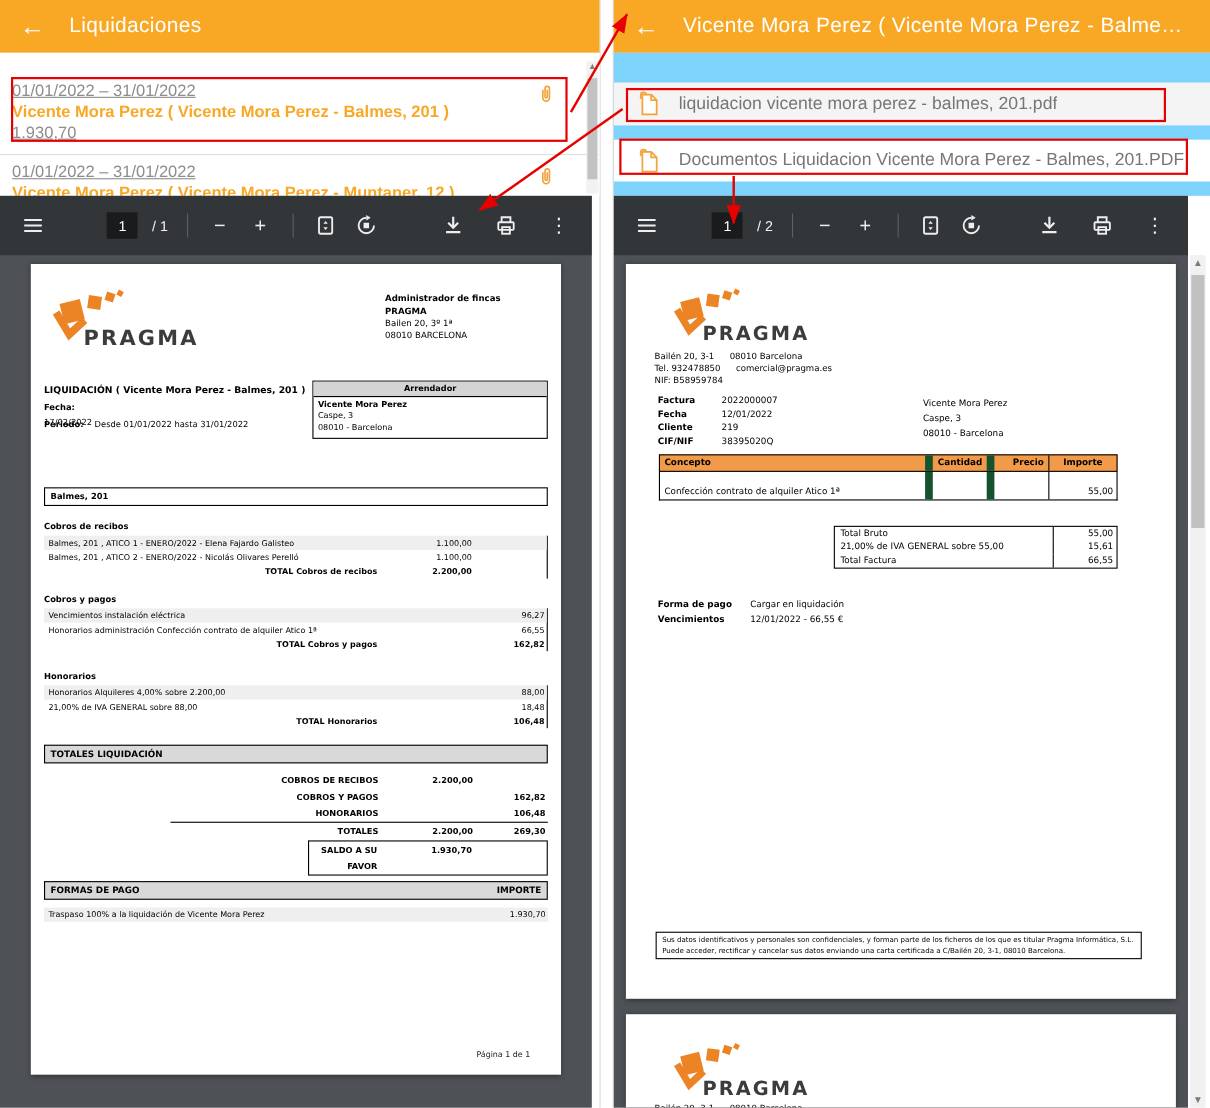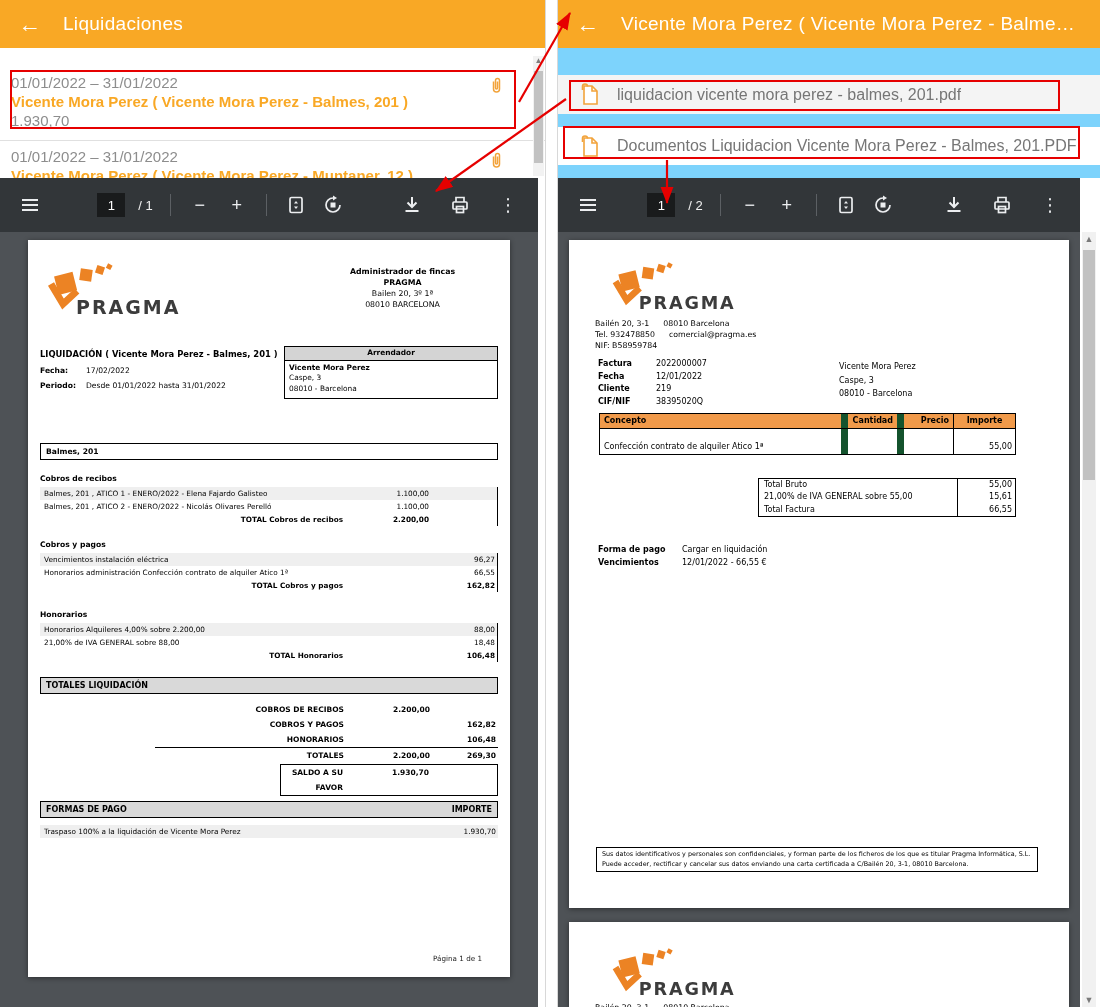--- a/index.html
+++ b/index.html
@@ -13,21 +13,21 @@
   .app-header{height:48px;background:#f9a825;display:flex;align-items:center;color:#fff;padding:0 18px;gap:22px;}
   .back{font-size:23px;line-height:1;cursor:pointer;}
   .app-title{font-size:19px;font-weight:500;letter-spacing:.3px;white-space:nowrap;overflow:hidden;text-overflow:ellipsis;flex:1;}
 
   
   .list{position:relative;height:130px;overflow:hidden;background:#fff;}
   .l-item{padding:0 40px 0 11px;position:relative;}
   .l-item.first{padding-top:25px;}
   .l-item.second{padding-top:6px;}
   .l-line{font-size:15px;line-height:19px;}
-  .l-period,.l-amount{color:#8d8d8d;}
+  .l-period,.l-amount{color:#8d8d8d;text-decoration:underline;}
   .l-name{color:#f9a825;font-weight:bold;}
   .divider{height:1px;background:#e0e0e0;margin-top:10px;}
   .clip-icon{position:absolute;right:42px;top:28px;}
   .l-item.second .clip-icon{top:10px;}
   .v-scroll{position:absolute;right:1px;top:8px;bottom:2px;width:11px;background:#f2f2f2;font-size:8px;color:#808080;text-align:center;}
   .v-thumb{position:absolute;left:1px;right:1px;top:15px;height:92px;background:#c2c2c2;}
 
   
   .files{position:relative;height:130px;background:#7dd3fc;overflow:hidden;}
   .frow{position:absolute;left:0;right:0;display:flex;align-items:center;padding-left:20px;gap:17px;}
@@ -51,21 +51,21 @@
   
   .page{position:absolute;background:#fff;box-shadow:0 1px 5px rgba(0,0,0,.45);font-family:"DejaVu Sans",sans-serif;color:#000;}
   #page-l{left:28px;top:62px;width:482px;height:737px;}
   #page-r1{left:11px;top:62px;width:500px;height:668px;}
   #page-r2{left:11px;top:744px;width:500px;height:85px;overflow:hidden;}
   .abs{position:absolute;left:12px;right:12px;}
   .b{font-weight:bold;}
 
   
   .doc{font-size:7.3px;line-height:13px;}
-  .sender{position:absolute;left:322px;top:26px;font-size:7.8px;line-height:11px;text-align:center;}
+  .sender{position:absolute;left:322px;top:26px;font-size:7.8px;line-height:11px;}
   .doc-title{position:absolute;left:12px;top:108px;font-size:8.4px;font-weight:bold;}
   .kvrow{position:absolute;left:12px;display:flex;font-size:7.6px;}
   .kvrow .k{font-weight:bold;width:46px;}
   .arr-box{position:absolute;left:256px;top:106px;width:214px;border:1px solid #000;font-size:7.4px;line-height:10.5px;}
   .arr-head{background:#d4d4d4;border-bottom:1px solid #000;text-align:center;font-weight:bold;padding:1px 0;}
   .arr-body{padding:2px 4px 4px;}
   .bar{background:#d9d9d9;border:1px solid #000;font-weight:bold;font-size:8px;line-height:13px;padding:1px 5px;display:flex;}
   .c-lab{flex:1;}
   .c-cob{width:72px;text-align:right;}
   .c-pag{width:66px;text-align:right;}
@@ -226,21 +226,21 @@
         <text x="32" y="52" font-family="DejaVu Sans" font-size="19" font-weight="bold" fill="#3c3c3c" letter-spacing="2">PRAGMA</text>
       </svg>
       <div class="sender">
         <div class="b">Administrador de fincas</div>
         <div class="b">PRAGMA</div>
         <div>Bailen 20, 3º 1ª</div>
         <div>08010 BARCELONA</div>
       </div>
 
       <div class="doc-title">LIQUIDACIÓN ( Vicente Mora Perez - Balmes, 201 )</div>
-      <div class="kvrow" style="top:124px;">
+      <div class="kvrow" style="top:124px;flex-direction:column;">
         <span class="k">Fecha:</span>
           <span>17/02/2022</span>
       </div>
       <div class="kvrow" style="top:139px;">
         <span class="k">Periodo:</span>
           <span>Desde  01/01/2022   hasta  31/01/2022</span>
       </div>
 
       <div class="arr-box">
         <div class="arr-head">Arrendador</div>

